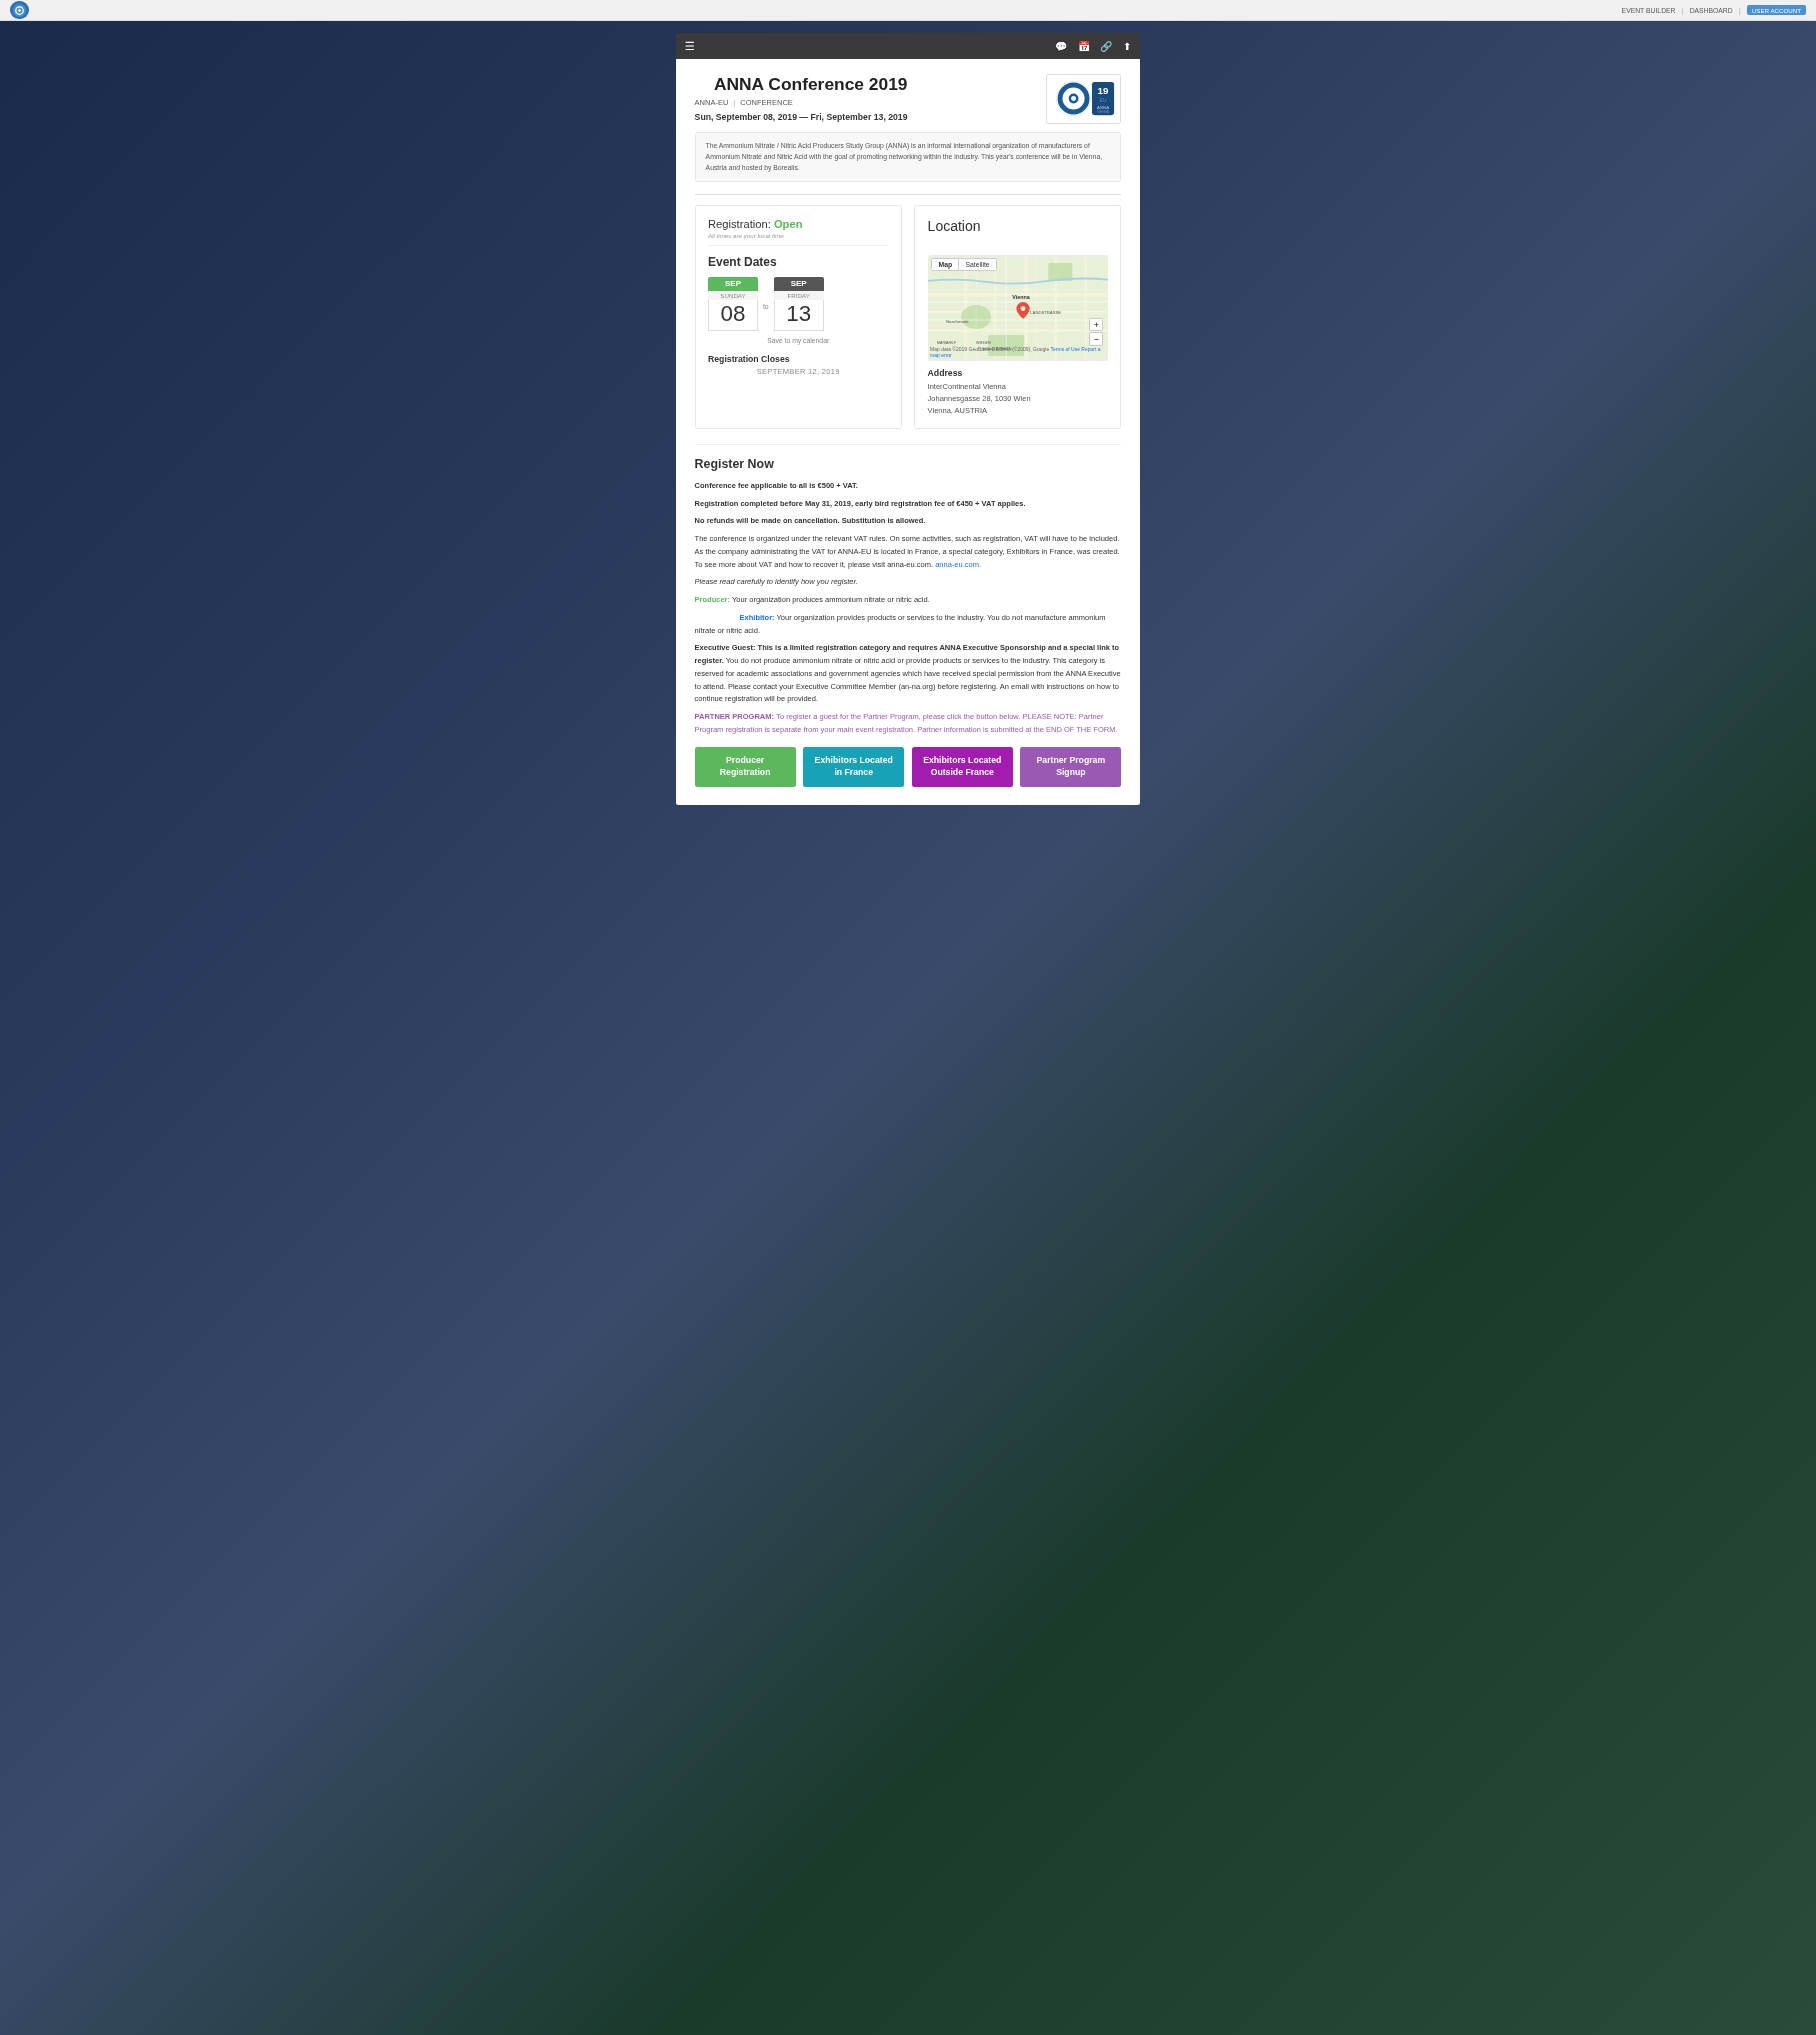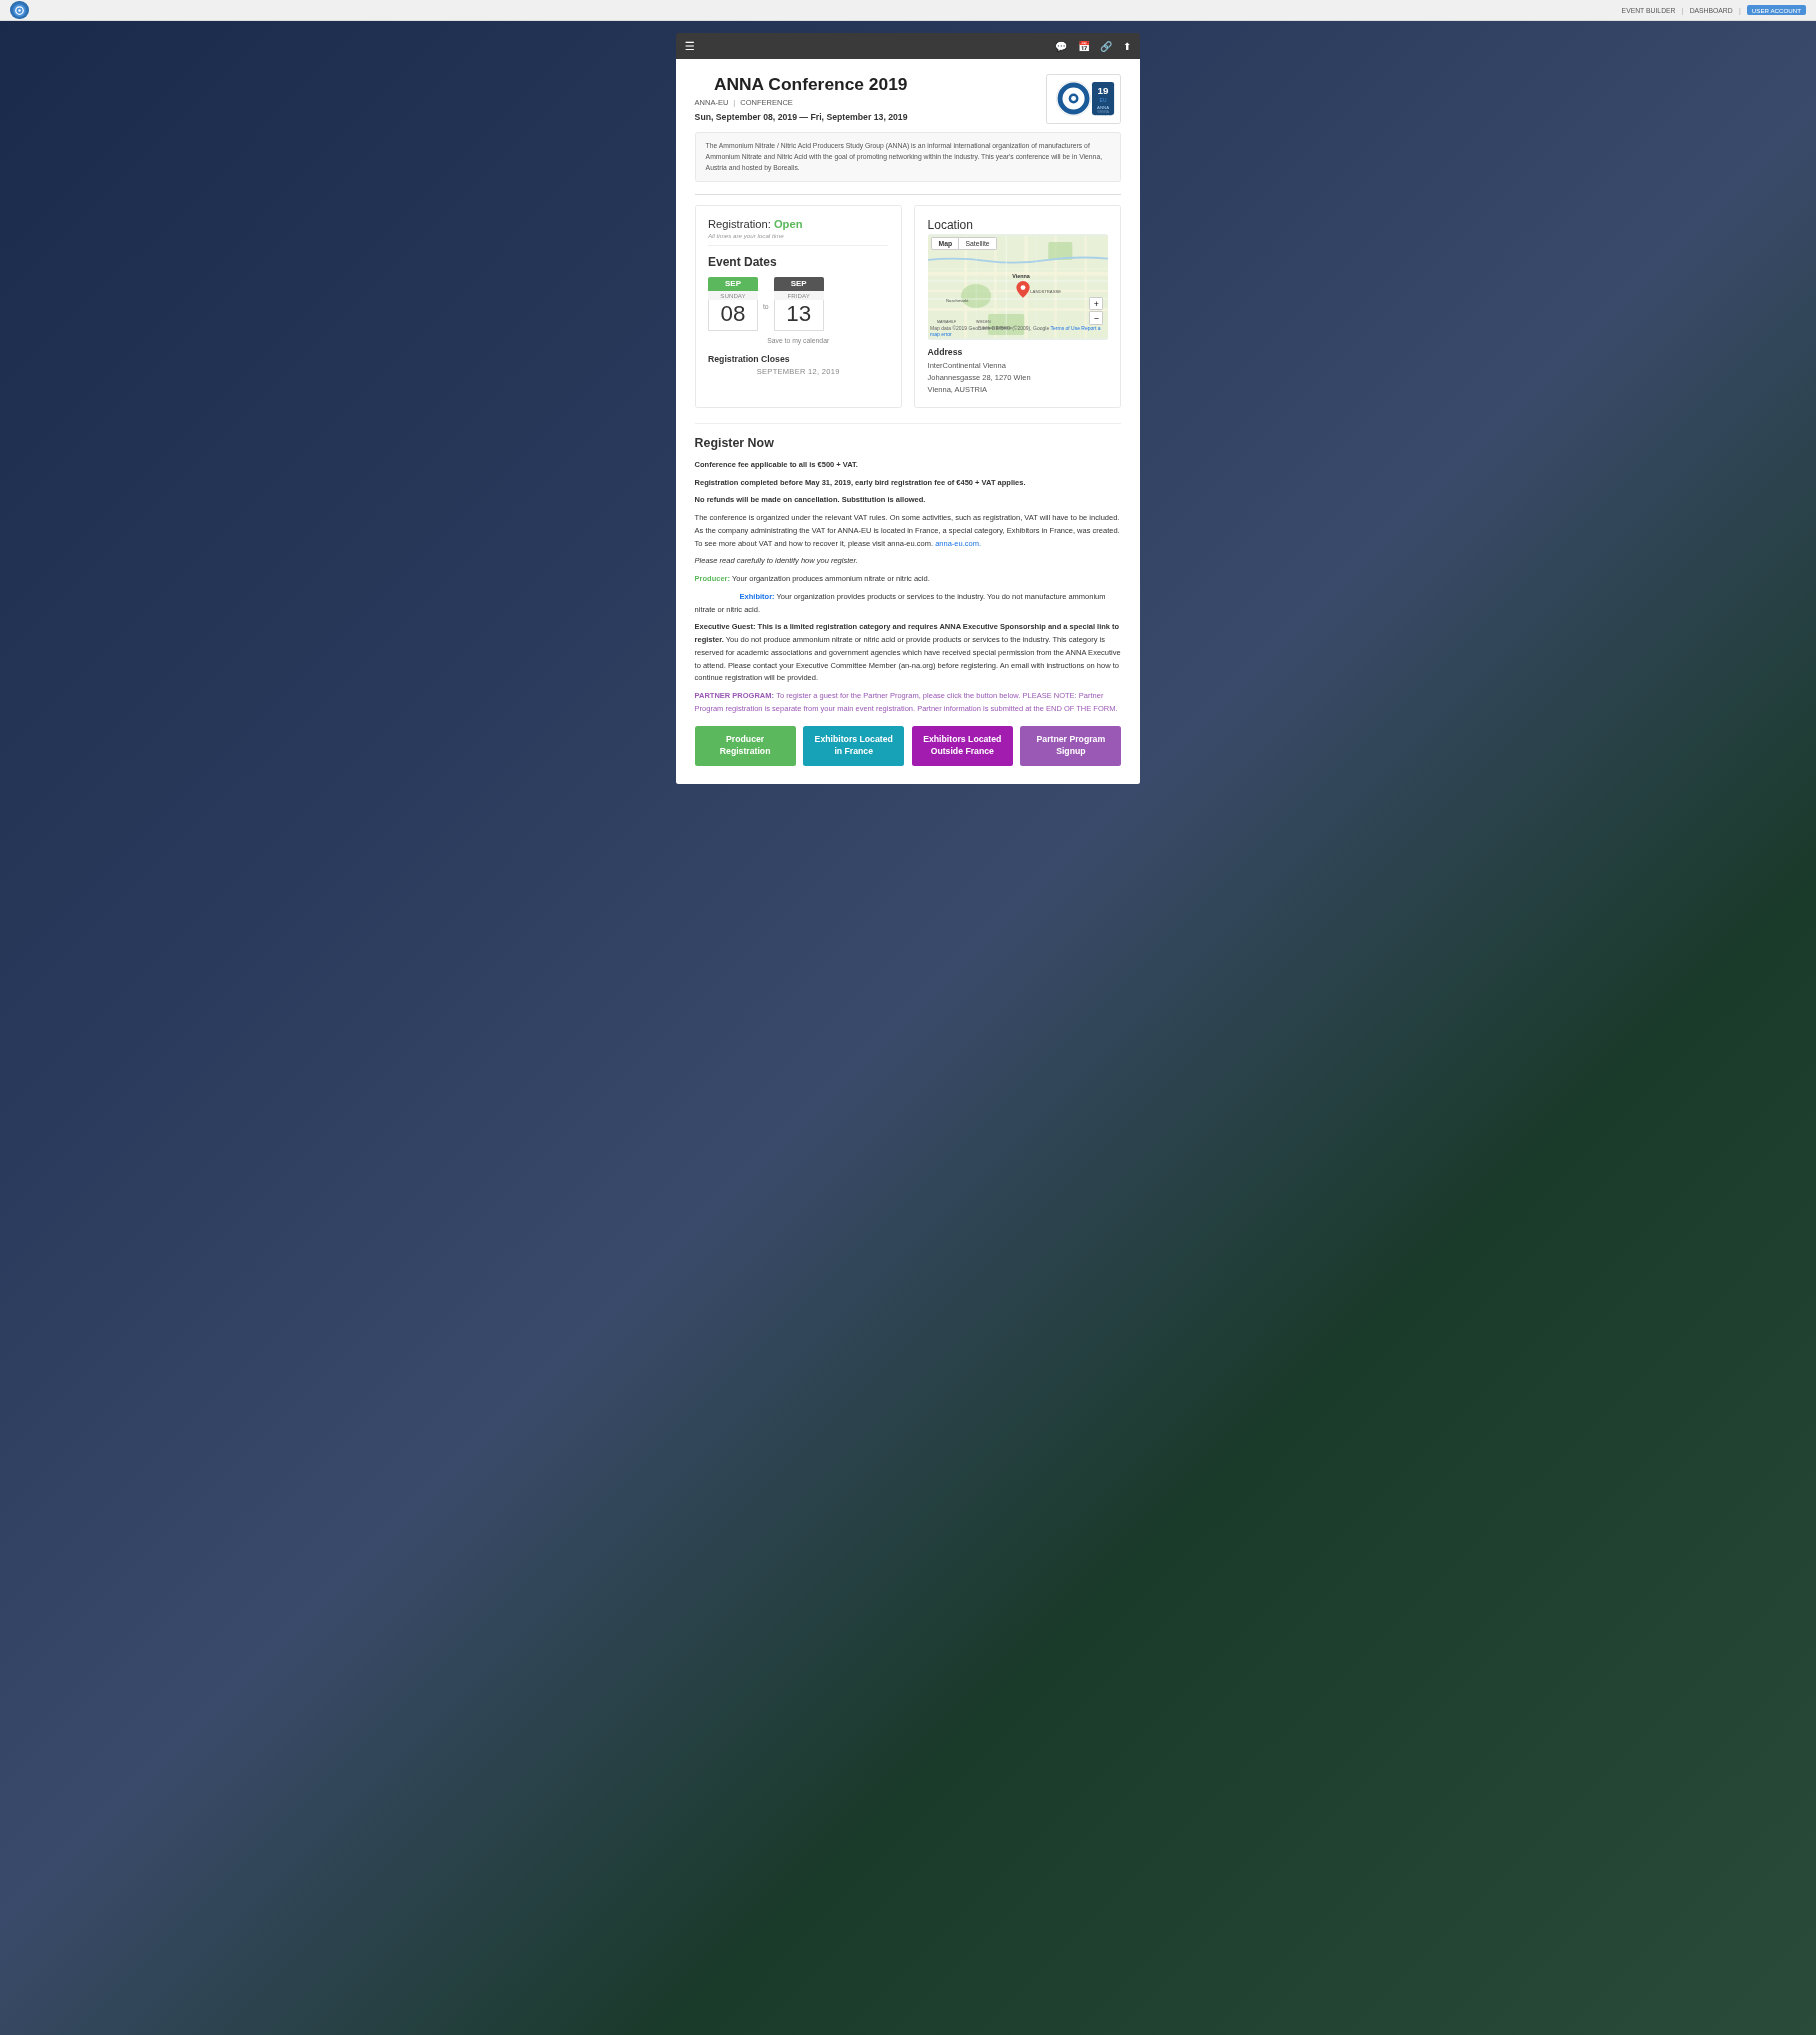--- a/index.html
+++ b/index.html
@@ -278,23 +278,23 @@
 
     
     .location-section {
       background: white;
       border: 0.6px solid #e8e8e8;
       border-radius: 2.5px;
       padding: 11.2px 12.4px;
       height: 100%;
     }
     .location-label {
-      font-size: 12px;
-      color: #333;
-      margin-bottom: 2px;
+      font-size: 14px;
+      color: #333;
+      margin-bottom: 21px;
     }
     .map-container {
       width: 100%;
       height: 106px;
       background: #e8f0e8;
       border-radius: 2.5px;
       position: relative;
       overflow: hidden;
       margin-bottom: 7.5px;
     }
@@ -578,21 +578,21 @@
             </div>
             <div class="map-credit">
               <span>Map data ©2019 GeoBasis-DE/BKG (©2009), Google</span>
               <a>Terms of Use</a>
               <a>Report a map error</a>
             </div>
           </div>
           <div class="address-title">Address</div>
           <div class="address-text">
             <div>InterContinental Vienna</div>
-            <div>Johannesgasse 28, 1270 Wien</div>
+            <div>Johannesgasse 28, 1030 Wien</div>
             <div>Vienna,   AUSTRIA</div>
           </div>
         </div>
       </div>
     </div>
 
     <div class="register-section">
       <h2 class="register-title">Register Now</h2>
 
       <p class="register-text bold">Conference fee applicable to all is €500 + VAT.</p>

